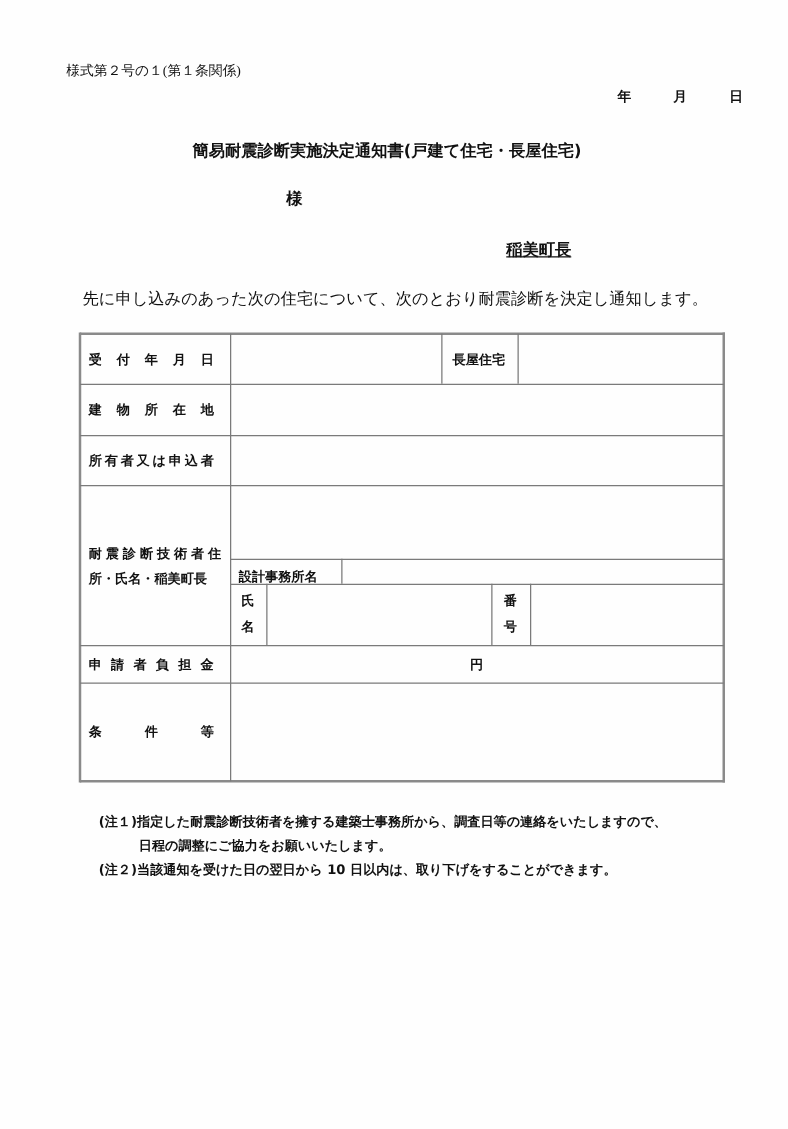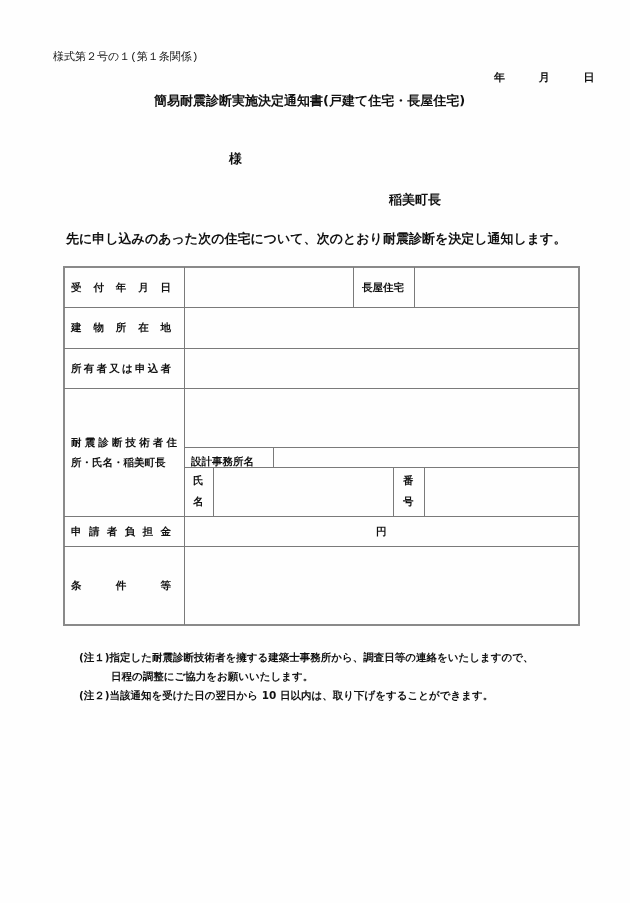--- a/index.html
+++ b/index.html
@@ -1,28 +1,28 @@
 <!DOCTYPE html>
 <html><head>
 <meta charset="utf-8">
 <style>
   html, body { margin:0; padding:0; }
   body {
     width:630px; height:903px; background:#fefefe; position:relative; overflow:hidden;
     font-family: "DejaVu Sans", "Liberation Sans", sans-serif; color:#111;
   }
   .abs { position:absolute; white-space:nowrap; }
-  .serif { font-family: Liberation Mono, monospace; }
+  .serif { font-family: Liberation Serif, serif; }
   #form-number { left:53px; top:49px; font-size:11px; }
   #date-line { left:494px; top:70px; font-size:11px; font-weight:bold;text-align:center; }
   #date-line span { display:inline-block; }
-  #doc-title { left:154px; top:92px; font-size:13px; font-weight:bold; }
+  #doc-title { left:154px; top:112px; font-size:13px; font-weight:bold; }
   #recipient { left:229px; top:150px; font-size:13px; font-weight:bold; }
-  #issuer { left:389px; top:191px; font-size:13px; font-weight:bold; }
-  #intro { left:66px; top:230px; font-size:13px; font-weight:bold; }
+  #issuer { left:405px; top:191px; font-size:13px; font-weight:bold;text-decoration:underline; }
+  #intro { left:66px; top:230px; font-size:13px; font-weight:normal; }
 
   .line { position:absolute; background:#7a7a7a; }
   .h { height:1px; }
   .v { width:1px; }
   .outer-h { height:2px; background:#8a8a8a; }
   .outer-v { width:2px; background:#8a8a8a; }
 
   .lbl { position:absolute; font-size:10.5px; font-weight:bold; white-space:nowrap; }
   .lbl-spread { display:flex; justify-content:space-between; width:100px; }
 

